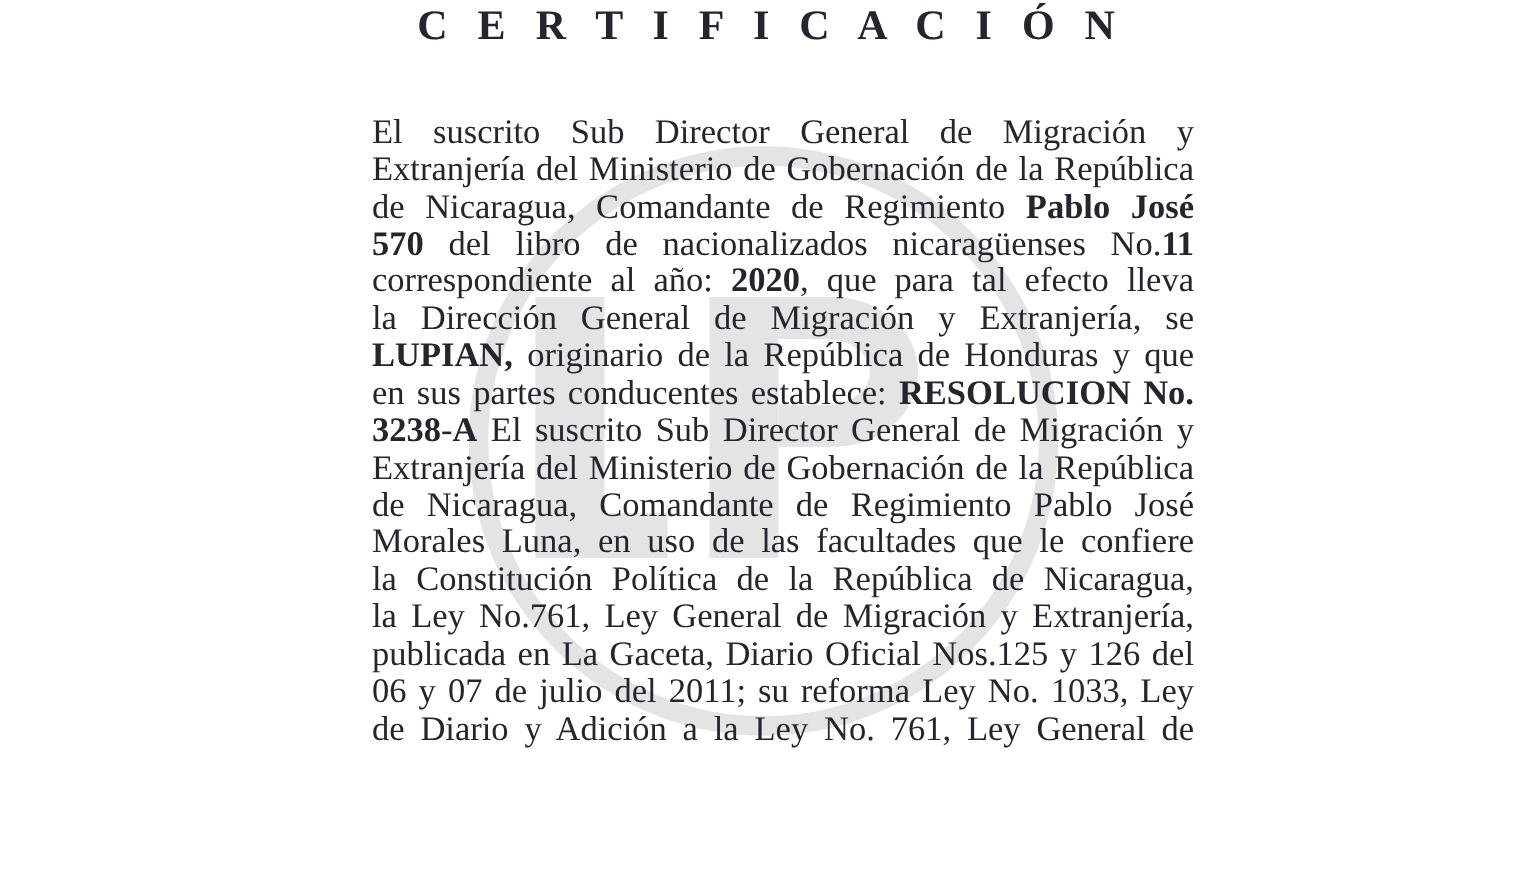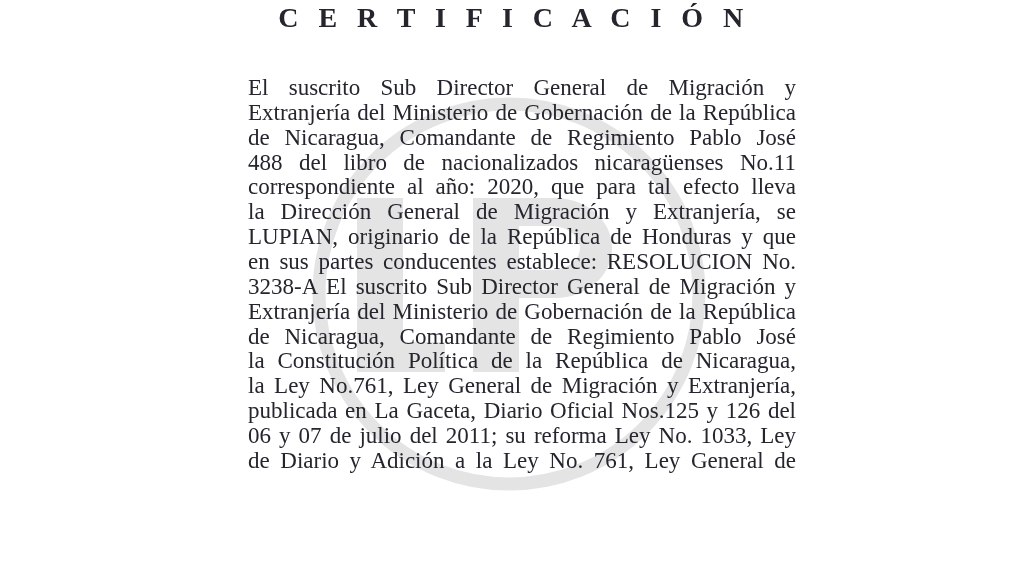--- a/index.html
+++ b/index.html
@@ -47,21 +47,21 @@
     margin-top: 22px;
   }
   .line {
     text-align: justify;
     text-align-last: justify;
     -moz-text-align-last: justify;
     height: 24.86px;
     line-height: 24.86px;
     overflow: hidden;
   }
-  .b { font-weight: 400; }
+  .b { font-weight: 700; }
 </style>
 </head>
 <body>
 
 <div class="page">
 
   <svg class="watermark" viewBox="0 0 1020 580" xmlns="http://www.w3.org/2000/svg" aria-hidden="true">
 
     <circle class="wm-stroke" cx="509" cy="294" r="190" stroke-width="13"></circle>
 
@@ -71,28 +71,29 @@
 
     <path class="wm-fill" d="M519 198 h36 a57 50 0 0 1 0 100 h-36 v-28 h32 a29 22 0 0 0 0 -44 h-32 Z"></path>
   </svg>
 
   <div class="doc-title">C E R T I F I C A C I Ó N</div>
 
   <div class="doc-body">
       <div class="line"><span>El suscrito Sub Director General de Migración y</span></div>
       <div class="line"><span>Extranjería del Ministerio de Gobernación de la República</span></div>
       <div class="line"><span>de Nicaragua, Comandante de Regimiento </span><span class="b">Pablo José</span></div>
-      <div class="line"><span class="b">488</span><span> del libro de nacionalizados nicaragüenses No.</span><span class="b">11</span></div>
+      <div class="line"><span class="b">570</span><span> del libro de nacionalizados nicaragüenses No.</span><span class="b">11</span></div>
       <div class="line"><span>correspondiente al año: </span><span class="b">2020</span><span>, que para tal efecto lleva</span></div>
       <div class="line"><span>la Dirección General de Migración y Extranjería, se</span></div>
       <div class="line"><span class="b">LUPIAN,</span><span> originario de la República de Honduras y que</span></div>
       <div class="line"><span>en sus partes conducentes establece: </span><span class="b">RESOLUCION No.</span></div>
       <div class="line"><span class="b">3238</span><span>-</span><span class="b">A</span><span> El suscrito Sub Director General de Migración y</span></div>
       <div class="line"><span>Extranjería del Ministerio de Gobernación de la República</span></div>
       <div class="line"><span>de Nicaragua, Comandante de Regimiento Pablo José</span></div>
+      <div class="line"><span>Morales Luna, en uso de las facultades que le confiere</span></div>
       <div class="line"><span>la Constitución Política de la República de Nicaragua,</span></div>
       <div class="line"><span>la Ley No.761, Ley General de Migración y Extranjería,</span></div>
       <div class="line"><span>publicada en La Gaceta, Diario Oficial Nos.125 y 126 del</span></div>
       <div class="line"><span>06 y 07 de julio del 2011; su reforma Ley No. 1033, Ley</span></div>
       <div class="line"><span>de Diario y Adición a la Ley No. 761, Ley General de</span></div>
     </div>
 
 </div>
 
 </body></html>

